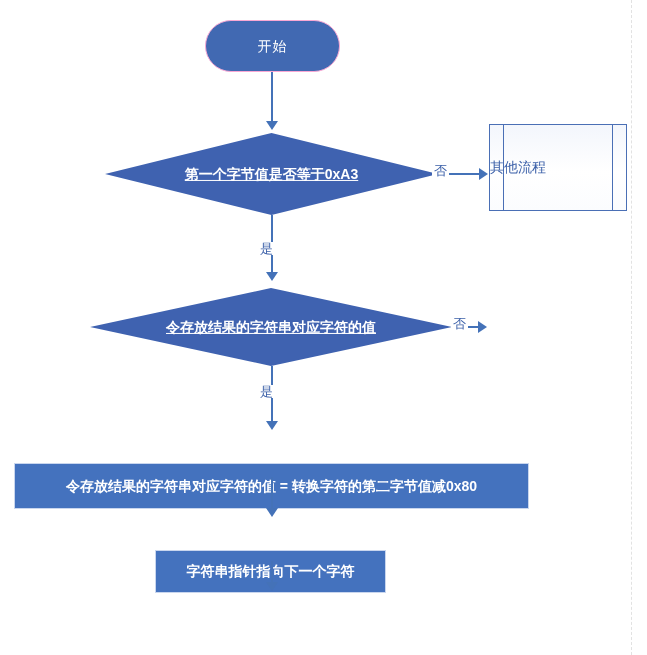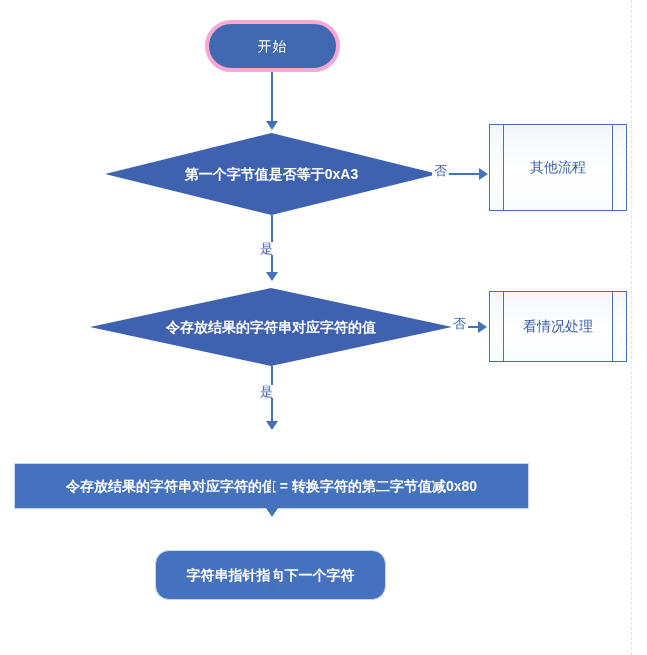--- a/index.html
+++ b/index.html
@@ -32,21 +32,21 @@
     display: block;
     text-align: center;
     line-height: 1.15;
     white-space: nowrap;
   }
 
   
   .terminator {
     position: absolute;
     background: #4169b2;
-    border: 4px solid #f9a8d4;
+    border: 1px solid #f9a8d4;
     border-radius: 26px;
     display: flex;
     align-items: center;
     justify-content: center;
     color: #ffffff;
     font-size: 14px;
     letter-spacing: 1px;
     box-sizing: border-box;
   }
 
@@ -79,31 +79,32 @@
   .decision .node-label {
     position: absolute;
     left: 0;
     right: 0;
     top: 50%;
     transform: translateY(-50%);
     color: #ffffff;
     font-size: 14px;
     font-weight: bold;
     pointer-events: none;
+    text-decoration: underline;
   }
 
   
   .subroutine {
     position: absolute;
     background: linear-gradient(180deg, #f3f6fc 0%, #ffffff 55%, #fbfcfe 100%);
     border: 1px solid #4a6fb5;
     box-sizing: border-box;
     display: flex;
     align-items: center;
-    justify-content: center;
+    justify-content: flex-start;
     color: #3a5fa8;
     font-size: 14px;
   }
   .subroutine::before,
   .subroutine::after {
     content: "";
     position: absolute;
     top: 0;
     bottom: 0;
     width: 0;
@@ -185,36 +186,33 @@
     <svg viewBox="0 0 362 78" preserveAspectRatio="none">
       <polygon points="181,0 362,39 181,78 0,39" fill="#3f62b0"></polygon>
     </svg>
     <span class="node-label">令存放结果的字符串对应字符的值</span>
   </div>
 
   <div class="conn conn-h" style="left:452px; top:326px; width:30px;"></div>
   <div class="arrow-right" style="left:478px; top:321px;"></div>
   <div class="edge-label" style="left:451px; top:317px;">否</div>
 
-  <div class="subroutine" style="left:489px; top:291px; width:138px; height:71px;">
-    <span class="node-label">看情况处理</span>
-  </div>
 
   <div class="conn conn-v" style="left:271px; top:366px; height:57px;"></div>
   <div class="arrow-down" style="left:266px; top:421px;"></div>
   <div class="edge-label" style="left:258px; top:385px;">是</div>
 
   <div class="process" style="left:14px; top:431px; width:515px; height:46px;">
     <span class="node-label">令存放结果的字符串对应字符的值 = 转换字符的第二字节值减0x80</span>
   </div>
 
   <div class="conn conn-v" style="left:271px; top:477px; height:32px;"></div>
   <div class="arrow-down" style="left:266px; top:508px;"></div>
 
-  <div class="process" style="left:155px; top:518px; width:231px; height:50px;border-radius:14px;">
+  <div class="process" style="left:155px; top:518px; width:231px; height:43px;">
     <span class="node-label">字符串指针指向下一个字符</span>
   </div>
 
   <div class="conn conn-v" style="left:271px; top:561px; height:22px;"></div>
   <div class="arrow-down" style="left:266px; top:582px;"></div>
 
 
 </div>
 
 </body></html>

